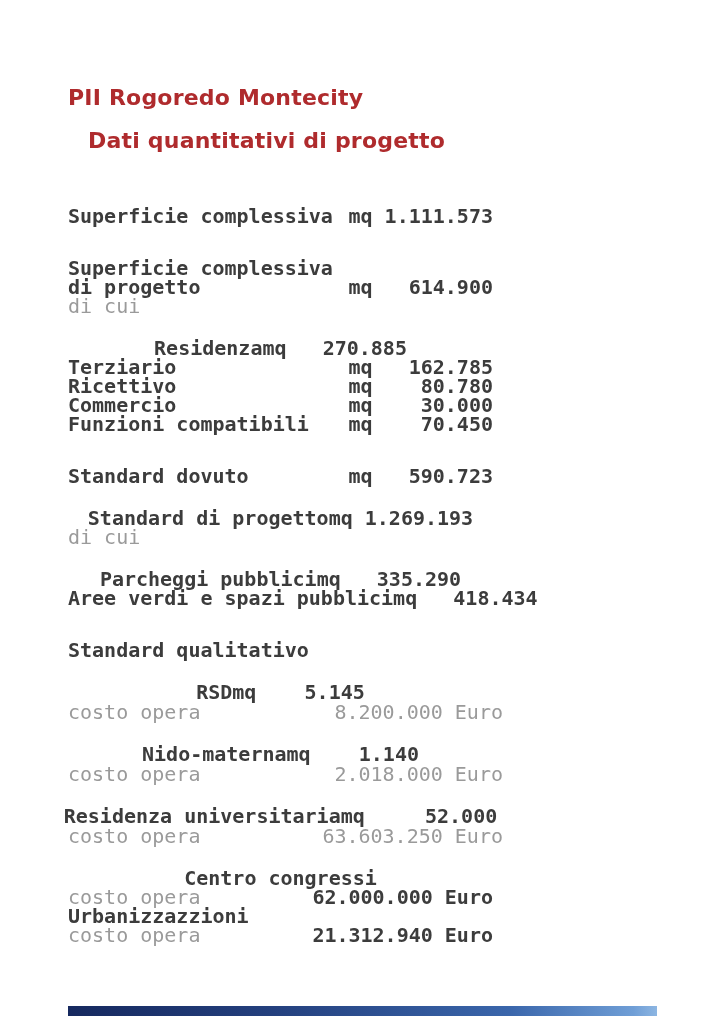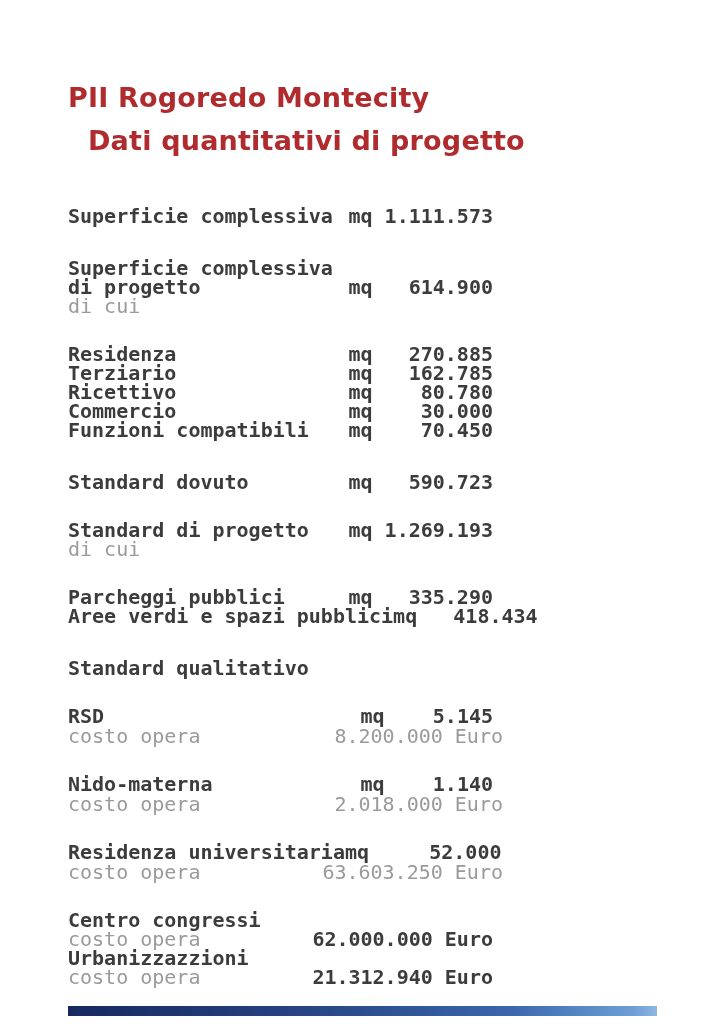--- a/index.html
+++ b/index.html
@@ -8,37 +8,37 @@
     width:724px;height:1024px;
     background:#ffffff;
     overflow:hidden;
     font-family:"DejaVu Sans Mono","Liberation Mono",monospace;
   }
   .content{padding:86px 68px 0 68px;}
   .title{
     font-family:"DejaVu Sans","Liberation Sans",sans-serif;
     font-weight:bold;
     color:var(--title-red,#af2b2d);
-    font-size:27px;line-height:24px;letter-spacing:.2px;
+    font-size:22px;line-height:24px;letter-spacing:.2px;
   }
   .title2{margin-top:19px;margin-left:20px;}
   .rows{margin-top:54px;width:425px;}
   .row{
     display:flex;justify-content:space-between;
     font-size:20px;line-height:19px;
     white-space:pre;
     color:var(--ink,#3c3c3c);
     font-weight:bold;
   }
   .row span{display:inline-block;}
   .g{color:var(--muted,#9a9a9a);font-weight:normal;}
   .val{text-align:right;}
   .val.euro{margin-right:-10px;text-align:right;}
   .gl{margin-top:33px;}
-  .gm{margin-top:29px;}
+  .gm{margin-top:23px;justify-content:center;}
   .gs{margin-top:1px;}
   .footer-bar{
     position:absolute;left:68px;bottom:8px;
     width:589px;height:10px;
     background:linear-gradient(90deg,#16295f 0%,#24407e 35%,#3a66ab 75%,#6f9ed6 96%,#8db6e2 100%);
   }
 </style>
 </head>
 <body>
 

